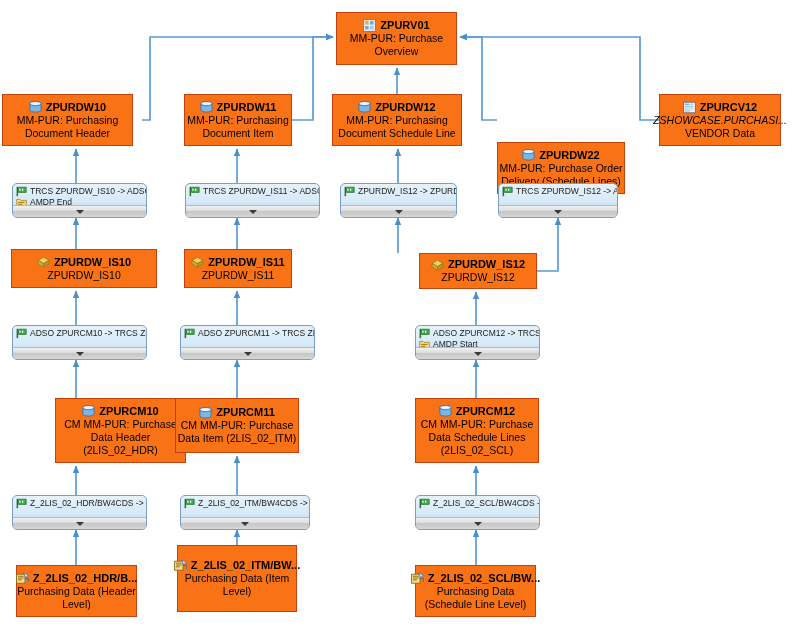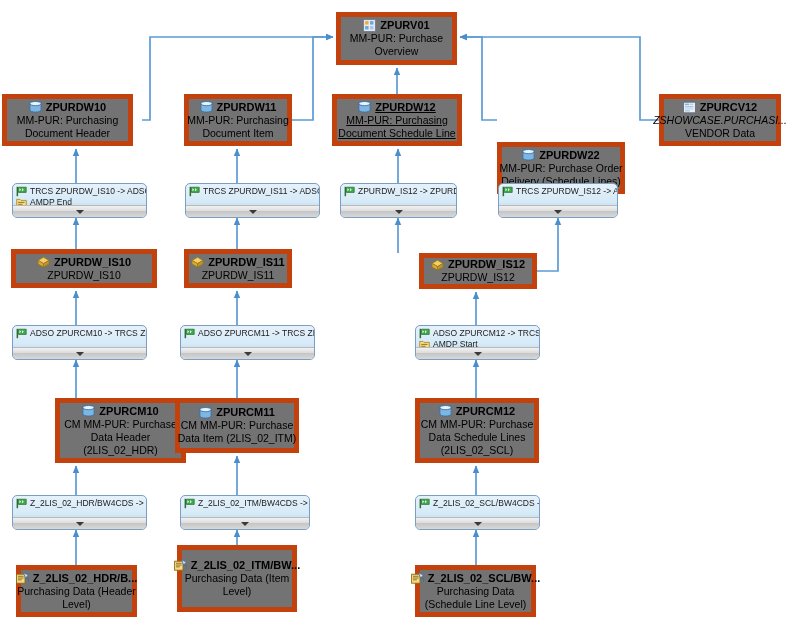--- a/index.html
+++ b/index.html
@@ -7,21 +7,21 @@
     width:793px;height:629px;position:relative;overflow:hidden;
     font-family:"Liberation Sans", sans-serif;
     -webkit-font-smoothing:antialiased;
   }
   #canvas{position:absolute;left:0;top:0;width:793px;height:629px;}
   #wires{position:absolute;left:0;top:0;width:793px;height:629px;pointer-events:none;}
 
   
   .node{
     position:absolute;box-sizing:border-box;
-    border:5px solid #c2410c;background:#737373;
+    border:1px solid #c2410c;background:#f97316;
     display:flex;flex-direction:column;align-items:center;justify-content:center;
     text-align:center;line-height:13px;
     z-index:5;
   }
   .node .ttl{
     font-size:11px;font-weight:bold;color:#000;
     display:flex;align-items:center;justify-content:center;gap:4px;
     white-space:nowrap;
   }
   .node .sub{
@@ -143,21 +143,21 @@
         <ellipse cx="6.5" cy="2.6" rx="5.6" ry="2.1" fill="#cfe4f5" stroke="#3a6ea5" stroke-width="0.9"></ellipse>
         <path d="M0.9,2.6 L0.9,9.0 A5.6,2.1 0 0 0 12.1,9.0 L12.1,2.6" fill="#7cb6e2" stroke="#3a6ea5" stroke-width="0.9"></path>
         <ellipse cx="6.5" cy="2.6" rx="5.6" ry="2.1" fill="#e8f3fc" stroke="#3a6ea5" stroke-width="0.9"></ellipse>
       </svg>
           </span>
           <span>ZPURDW11</span>
         </div>
         <div class="sub">MM-PUR: Purchasing</div>
         <div class="sub">Document Item</div>
       </div>
-      <div class="node" style="left: 332px; top: 94px; width: 130px; height: 52px; text-decoration: underline;">
+      <div class="node" style="left: 332px; top: 94px; width: 130px; height: 52px;">
         <div class="ttl">
           <span class="ic">
             <svg width="13" height="12" viewBox="0 0 13 12">
         <ellipse cx="6.5" cy="2.6" rx="5.6" ry="2.1" fill="#cfe4f5" stroke="#3a6ea5" stroke-width="0.9"></ellipse>
         <path d="M0.9,2.6 L0.9,9.0 A5.6,2.1 0 0 0 12.1,9.0 L12.1,2.6" fill="#7cb6e2" stroke="#3a6ea5" stroke-width="0.9"></path>
         <ellipse cx="6.5" cy="2.6" rx="5.6" ry="2.1" fill="#e8f3fc" stroke="#3a6ea5" stroke-width="0.9"></ellipse>
       </svg>
           </span>
           <span>ZPURDW12</span>
         </div>

